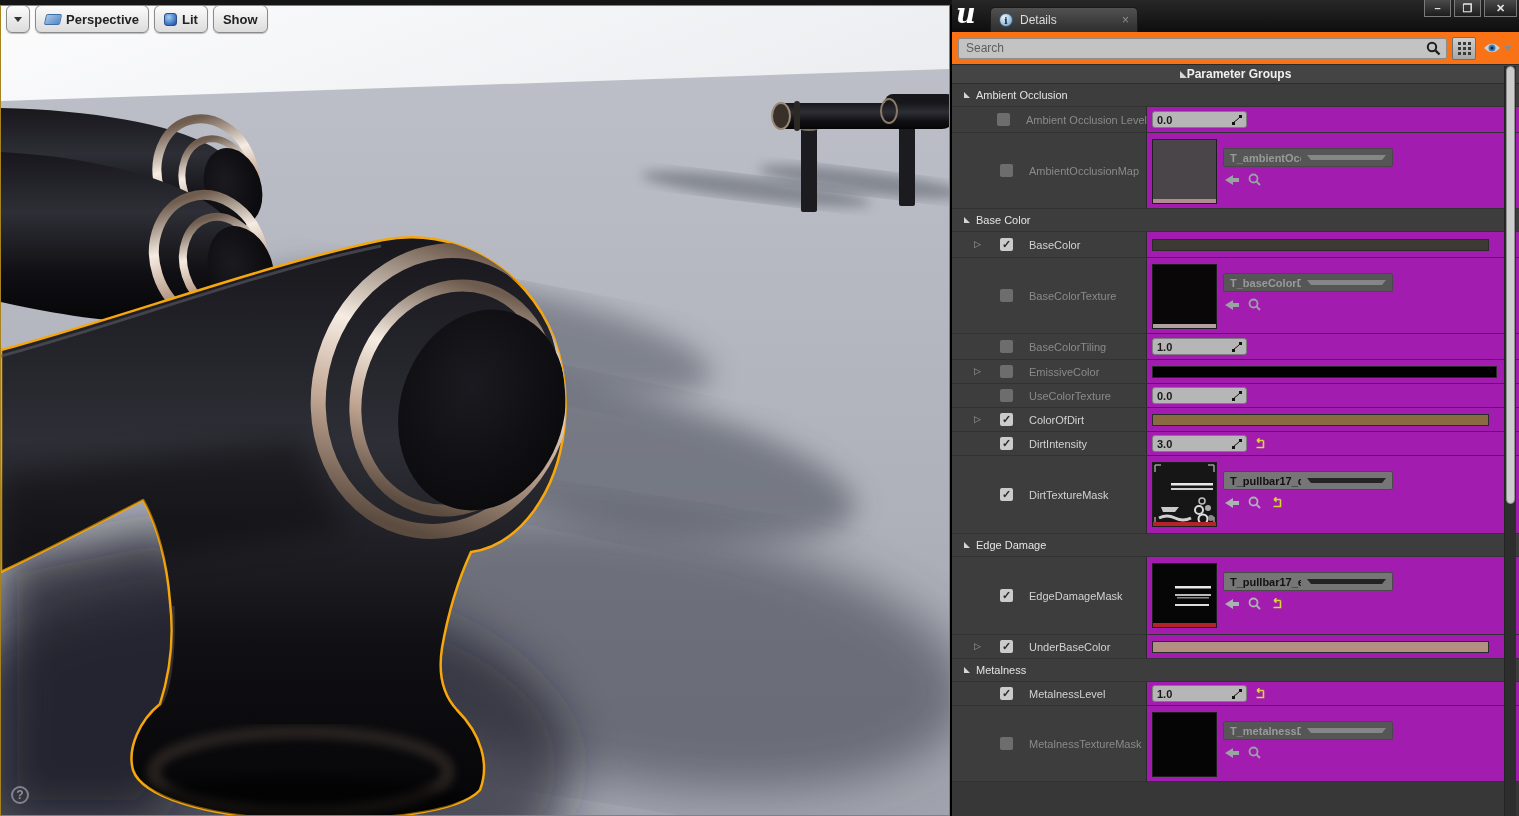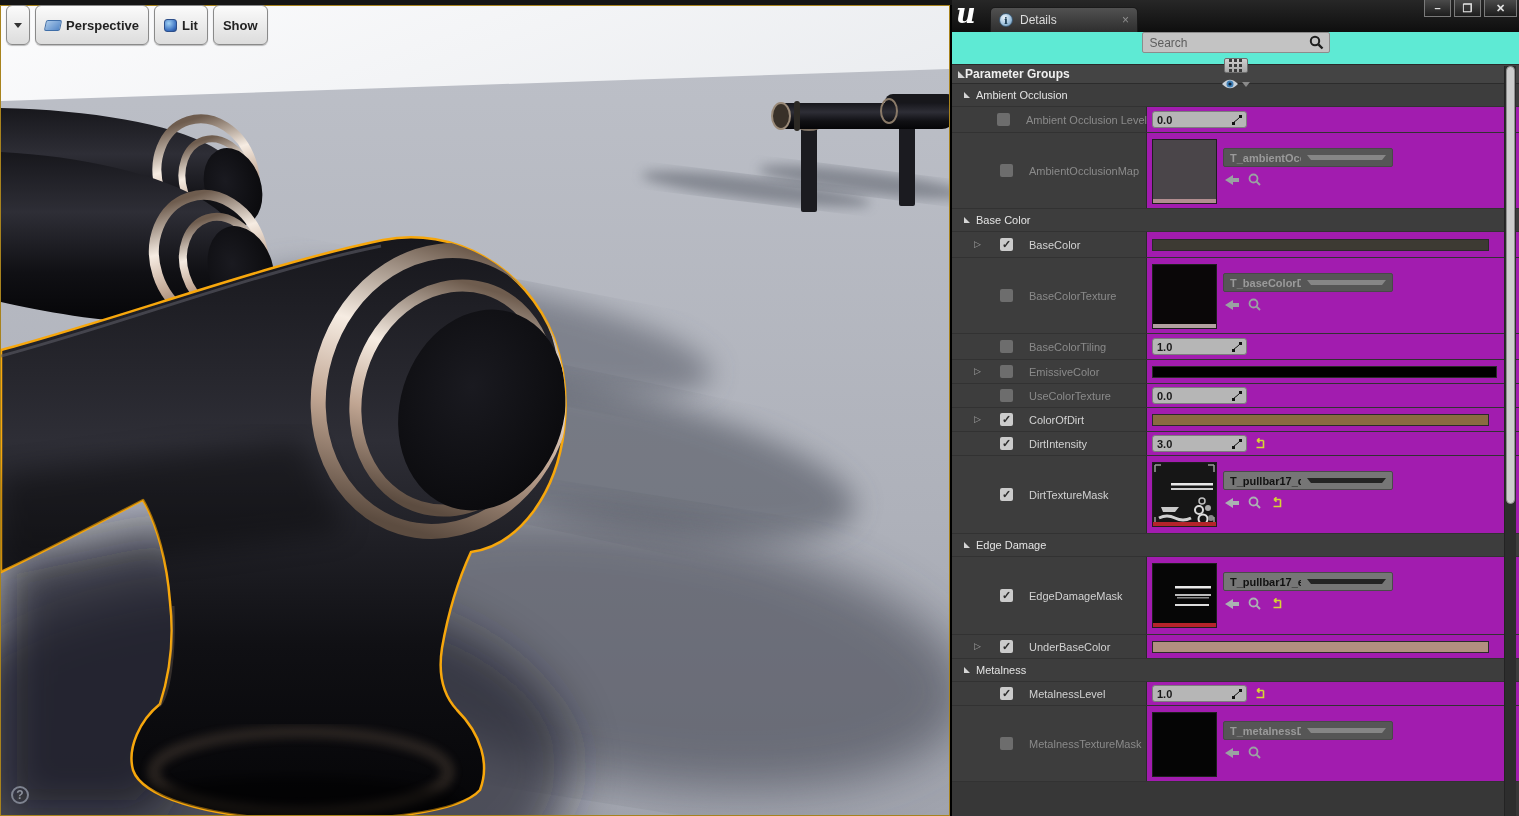--- a/index.html
+++ b/index.html
@@ -7,21 +7,21 @@
     font-family:"Liberation Sans", sans-serif; }
   .app { position:relative; width:1519px; height:816px; }
 
   
   .viewport { position:absolute; left:0; top:0; width:952px; height:816px; background:#000; }
   .vp-topstrip { position:absolute; left:0; top:0; width:100%; height:5px; background:#151515; }
   .vp-canvas { position:absolute; left:0; top:5px; right:2px; bottom:0; border:1px solid #a8831d; overflow:hidden; background:#dfe1e5; }
   .vp-canvas svg { display:block; }
 
   .vp-toolbar { position:absolute; left:6px; top:5px; display:flex; gap:5px; align-items:flex-start; }
-  .vp-btn { display:flex; align-items:center; gap:5px; height:40px; padding:0 9px;
+  .vp-btn { display:flex; align-items:center; gap:5px; height:28px; padding:0 9px;
     background:linear-gradient(#fbfbfb,#dcdcdc); border:1px solid #8a8a8a; border-radius:6px;
     font-size:13px; font-weight:bold; color:#222; cursor:default; box-shadow:0 1px 1px rgba(0,0,0,.25); }
   .vp-btn.small { padding:0 7px; }
   .caret-down { width:0; height:0; border-left:4px solid transparent; border-right:4px solid transparent; border-top:5px solid #333; }
   .persp-ic { width:16px; height:11px; background:linear-gradient(135deg,#a8c7e8,#5588c8); border-radius:2px; transform:skewX(-12deg); border:1px solid #3f6ea8; }
   .lit-ic { width:13px; height:13px; border-radius:3px; background:radial-gradient(circle at 35% 30%, #9fd1f5, #3a6fc0 70%, #234a8a); border:1px solid #2d4f8a; }
 
   .help-badge { position:absolute; left:11px; bottom:12px; width:18px; height:18px; border-radius:50%;
     border:2px solid #7e8390; color:#8c919c; font-size:12px; font-weight:bold; display:flex; align-items:center; justify-content:center; }
 
@@ -34,31 +34,31 @@
     background:linear-gradient(#515151,#2e2e2e); border:1px solid #1a1a1a; border-bottom:none; border-radius:5px 5px 0 0; }
   .tab-info-ic { width:14px; height:14px; border-radius:50%; background:radial-gradient(circle at 35% 30%, #eaf3fb, #9cc0dc 60%, #5d87a8);
     border:1px solid #3c5a74; color:#17374f; font-size:10px; font-weight:bold; font-family:"DejaVu Serif",serif; display:flex; align-items:center; justify-content:center; }
   .tab-label { flex:1; color:#dcdcdc; font-size:12px; }
   .tab-close { color:#8f8f8f; font-size:12px; }
   .win-controls { position:absolute; right:2px; top:0; display:flex; gap:3px; }
   .win-btn { width:27px; height:17px; background:linear-gradient(#4a4a4a,#1d1d1d); border:1px solid #7a7a7a; border-top:none;
     color:#e4e4e4; font-size:11px; font-weight:bold; display:flex; align-items:center; justify-content:center; }
   .win-btn.close { width:33px; }
 
-  .searchrow { height:32px; display:flex; align-items:center; gap:5px; padding:0 6px; background:#5eead4;flex-direction:column; }
+  .searchrow { height:32px; display:flex; align-items:center; gap:5px; padding:0 6px; background:#f97316; }
   .searchbox { flex:1; position:relative; }
   .searchbox input { width:100%; height:21px; background:#c3c3c3; border:1px solid #8c8c8c; border-radius:2px;
     font-size:12px; color:#333; padding:0 24px 0 7px; font-family:"Liberation Sans",sans-serif; }
   .searchbox input::placeholder { color:#5d5d5d; }
   .search-mag { position:absolute; right:6px; top:3px; }
   .grid-btn { width:24px; height:23px; background:linear-gradient(#cfcfcf,#a8a8a8); border:1px solid #6f6f6f; border-radius:2px;
     display:flex; align-items:center; justify-content:center; }
   .eye-btn { width:32px; height:23px; display:flex; align-items:center; justify-content:center; gap:3px; }
 
-  .pg-header { height:20px; display:flex; align-items:center; padding:0 6px; background:#444; border-top:1px solid #2a2a2a; border-bottom:1px solid #2c2c2c; }
+  .pg-header { height:20px; display:flex; align-items:center; padding:0 6px; background:#444; border-top:1px solid #2a2a2a; border-bottom:1px solid #2c2c2c;justify-content:center; }
   .pg-header span { color:#f0f0f0; font-size:12px; font-weight:bold; }
 
   .tri-open { width:0; height:0; border-bottom:7px solid #d5d5d5; border-right:7px solid transparent; }
   .tri-open.sm { border-bottom-width:6px; border-right-width:6px; }
 
   .pcat { height:23px; display:flex; align-items:center; gap:6px; padding-left:12px; background:#3d3d3d; border-bottom:1px solid #323232; }
   .pcat span { color:#e3e3e3; font-size:11px; }
 
   .prow { display:flex; border-bottom:1px solid #323232; min-height:24px; }
   .prow.tex { height:76px; }

